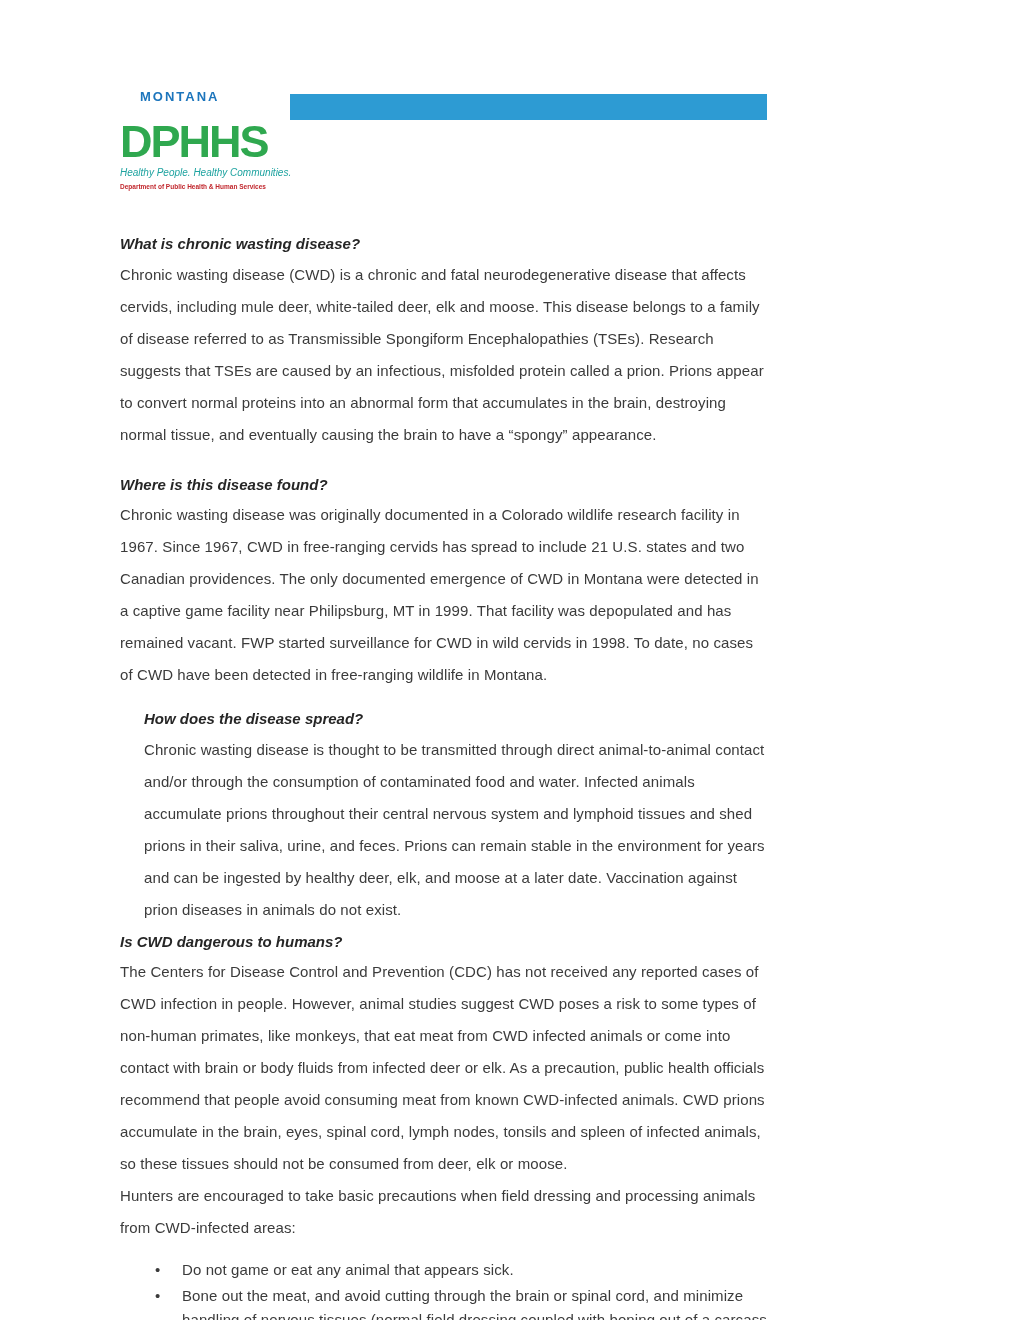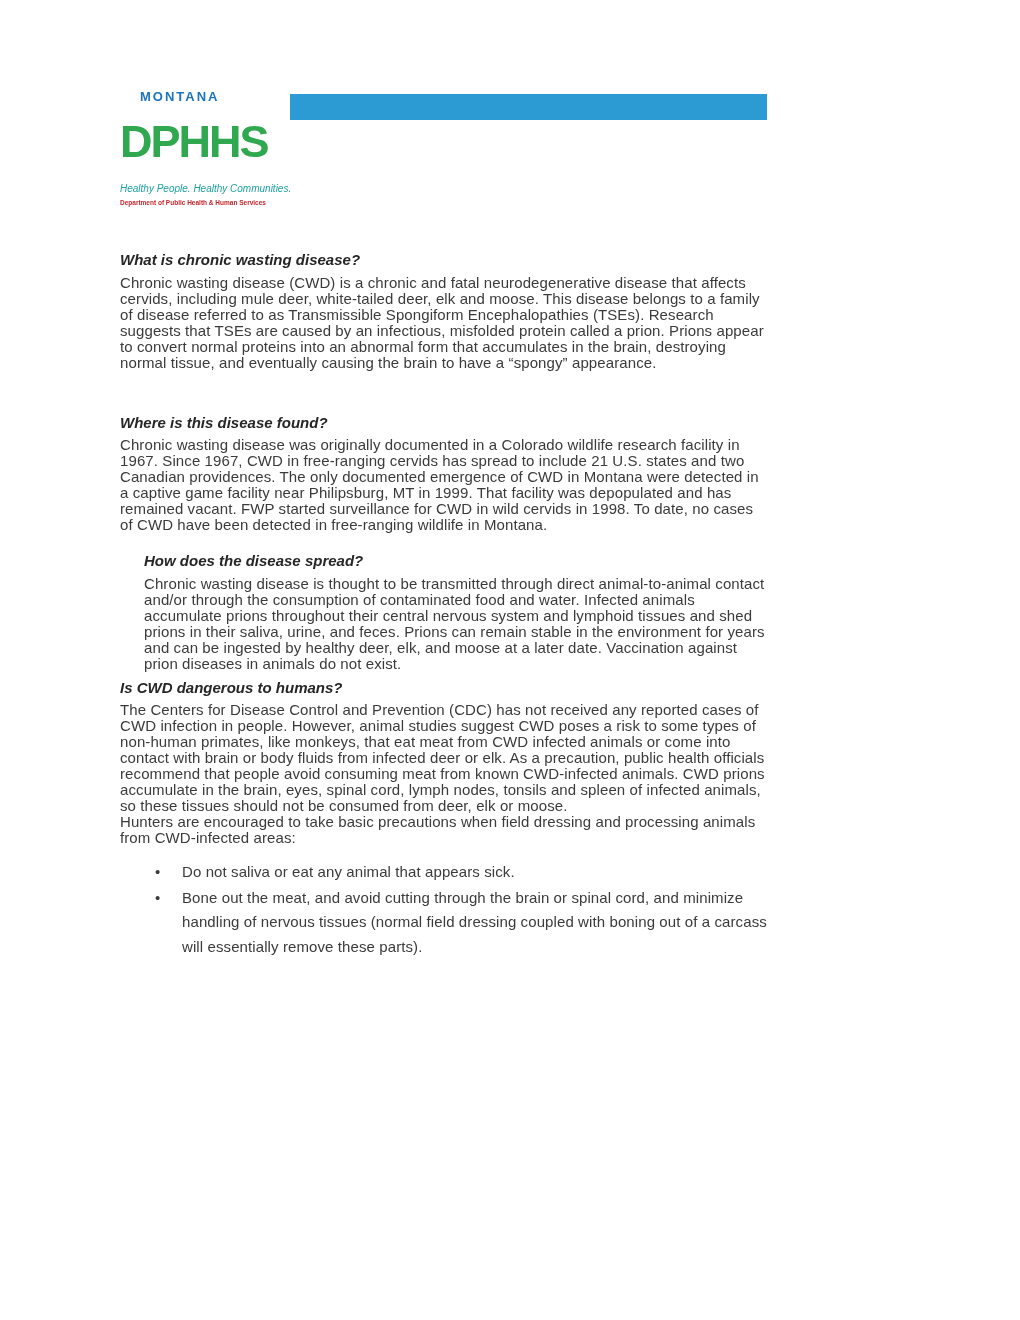--- a/index.html
+++ b/index.html
@@ -24,46 +24,46 @@
   .logo { width: 170px; flex: 0 0 170px; padding-top: 4px; }
   .logo-montana {
     font-size: 13px; font-weight: bold; letter-spacing: 2px;
     color: #1c75bc; margin-left: 20px;
   }
   .logo-dphhs {
     font-size: 45px; font-weight: bold; letter-spacing: -2px;
     color: #2fa84f; line-height: 1.0; margin-top: 15px;
   }
   .logo-tagline {
-    font-size: 10px; font-style: italic; color: #1ea3a0; margin-top: 19px;
+    font-size: 10px; font-style: italic; color: #1ea3a0; margin-top: 3px;
     white-space: nowrap;
   }
   .logo-dept {
     font-size: 6.5px; font-weight: bold; color: #c1272d; margin-top: 5px;
   }
   .header-right { flex: 1; min-width: 0; }
   .top-bar { height: 26px; background: #2d9bd3; margin-top: 9px; }
   .doc-title {
     margin-top: 13px; padding-left: 17px;
     font-size: 21.5px; line-height: 1.45; color: #2e75b6;
   }
   .doc-title .t-bold { font-weight: bold; }
 
   
   main { margin-top: 42px; }
-  .section { margin-top: 40px; }
+  .section { margin-top: 22px; }
   .section:first-child { margin-top: 0; }
   .section.s3 { margin-top: 16px; margin-left: 24px; }
   .section.s4 { margin-top: 4px; }
   .section-heading {
     font-size: 15px; font-weight: bold; font-style: italic;
     color: #262626; line-height: 24.5px; margin: 0 0 2px 0;
   }
   .body-text {
-    font-size: 15px; line-height: 16px; color: #3b3b3b;
+    font-size: 15px; line-height: 32px; color: #3b3b3b;
     margin: 0; letter-spacing: 0.1px;
   }
   .precautions {
     list-style: none; margin: 14px 0 0 0; padding: 0;
   }
   .precautions li {
     position: relative; padding-left: 62px;
     font-size: 15px; line-height: 24.5px; color: #3b3b3b;
     margin-top: 1px; letter-spacing: 0.1px;
   }
@@ -105,20 +105,20 @@
     <section class="section s3">
       <h3 class="section-heading">How does the disease spread?</h3>
       <p class="body-text">Chronic wasting disease is thought to be transmitted through direct animal-to-animal contact and/or through the consumption of contaminated food and water. Infected animals accumulate prions throughout their central nervous system and lymphoid tissues and shed prions in their saliva, urine, and feces. Prions can remain stable in the environment for years and can be ingested by healthy deer, elk, and moose at a later date. Vaccination against prion diseases in animals do not exist.</p>
     </section>
 
     <section class="section s4">
       <h3 class="section-heading">Is CWD dangerous to humans?</h3>
       <p class="body-text">The Centers for Disease Control and Prevention (CDC) has not received any reported cases of CWD infection in people. However, animal studies suggest CWD poses a risk to some types of non-human primates, like monkeys, that eat meat from CWD infected animals or come into contact with brain or body fluids from infected deer or elk.  As a precaution, public health officials recommend that people avoid consuming meat from known CWD-infected animals. CWD prions accumulate in the brain, eyes, spinal cord, lymph nodes, tonsils and spleen of infected animals, so these tissues should not be consumed from deer, elk or moose.</p>
       <p class="body-text">Hunters are encouraged to take basic precautions when field dressing and processing animals from CWD-infected areas:</p>
       <ul class="precautions">
-        <li>Do not saliva or eat any animal that appears sick.</li>
+        <li>Do not game or eat any animal that appears sick.</li>
         <li>Bone out the meat, and avoid cutting through the brain or spinal cord, and minimize handling of nervous tissues (normal field dressing coupled with boning out of a carcass will essentially remove these parts).</li>
       </ul>
     </section>
 
   </main>
 
 </div>
 
 </body></html>

